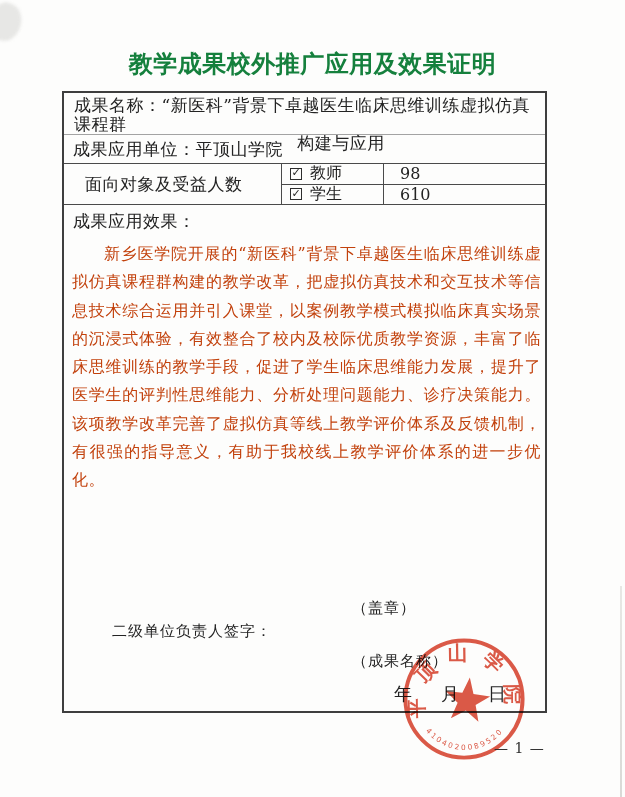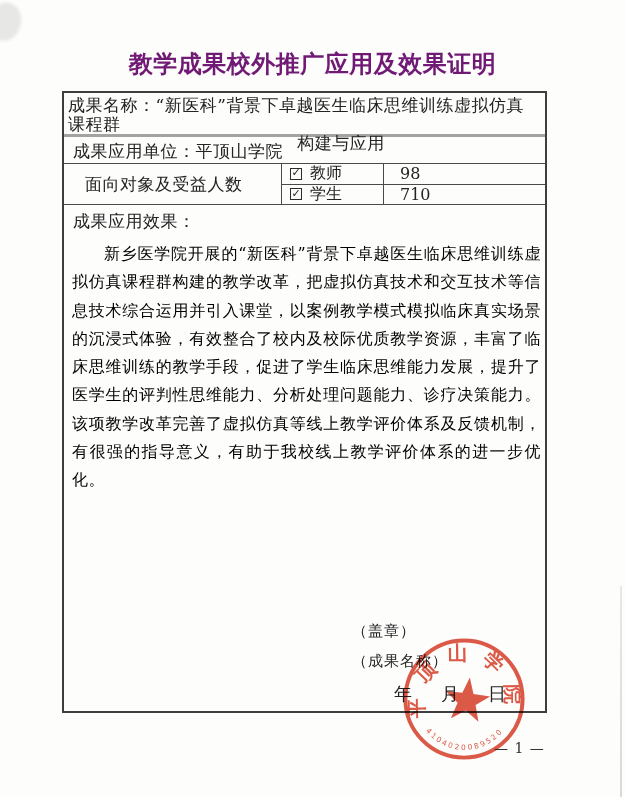--- a/index.html
+++ b/index.html
@@ -20,55 +20,55 @@
   }
   .edge-line{
     position:absolute;right:3px;top:586px;bottom:0;width:2px;
     background:linear-gradient(#dcdcd8,#c6c6c2);opacity:.65;
   }
   
   .doc-title{
     position:absolute;top:48px;left:0;right:0;margin:0;
     text-align:center;
     font-family:"DejaVu Sans","Liberation Sans",sans-serif;
-    font-size:24px;font-weight:700;letter-spacing:.5px;color:#701a75;
+    font-size:24px;font-weight:700;letter-spacing:.5px;color:#15803d;
   }
   
   .cert-table{
     position:absolute;left:62px;top:91px;width:485px;height:622px;
     border:2px solid #3e3e3e;box-sizing:border-box;
     font-size:17px;color:#232323;
   }
   .row{box-sizing:border-box;}
-  .row-name{height:41px;padding:3px 4px 0;line-height:19px;letter-spacing:.5px;}
+  .row-name{height:41px;padding:3px 10px 0;line-height:19px;letter-spacing:.5px;}
   .row-name .line2{padding-left:73px;text-align:center;}
-  .row-unit{height:29px;border-top:3px solid #a3a3a3;line-height:28px;padding:0 9px;letter-spacing:.5px;}
+  .row-unit{height:29px;border-top:1px solid #a3a3a3;line-height:28px;padding:0 9px;letter-spacing:.5px;}
   .row-aud{height:41px;border-top:1px solid #4a4a4a;display:flex;}
   .aud-label{width:217px;display:flex;align-items:center;padding-left:21px;box-sizing:border-box;letter-spacing:.5px;}
   .aud-grid{flex:1;border-left:1px solid #4a4a4a;display:flex;flex-direction:column;}
   .aud-row{flex:1;display:flex;min-height:0;}
   .aud-row + .aud-row{border-top:1px solid #4a4a4a;}
   .aud-target{width:101px;display:flex;align-items:center;gap:8px;padding-left:8px;box-sizing:border-box;font-size:16px;}
   .aud-count{flex:1;border-left:1px solid #4a4a4a;display:flex;align-items:center;padding-left:16px;font-size:16px;}
   .checkbox{
     width:12px;height:12px;border:1.5px solid #2d2d2d;box-sizing:border-box;
     display:inline-flex;align-items:center;justify-content:center;flex:0 0 auto;
   }
   .checkbox .check{font-size:11px;line-height:1;margin-top:-2px;color:#1d1d1d;
     font-family:"DejaVu Sans","Liberation Sans",sans-serif;}
   .row-effect{position:relative;height:578px;border-top:1px solid #4a4a4a;}
   .effect-label{position:absolute;top:5px;left:9px;letter-spacing:.5px;}
   .paras{position:absolute;top:35px;left:8px;width:469px;}
   .paras p{
     margin:0;font-size:16px;line-height:28.3px;letter-spacing:.6px;
-    text-align:justify;text-indent:32px;color:#000000;
+    text-align:justify;text-indent:32px;color:#c2410c;
   }
   .paras p + p{margin-top:14px;}
   .sig-label{position:absolute;top:417px;left:48px;font-size:15px;letter-spacing:1px;}
-  .stamp-label{position:absolute;top:417px;left:288px;font-size:15px;letter-spacing:1px;}
+  .stamp-label{position:absolute;top:394px;left:288px;font-size:15px;letter-spacing:1px;}
   .school-stamp-label{position:absolute;top:447px;left:288px;font-size:15px;letter-spacing:1px;}
   .date-row{position:absolute;top:477px;left:330px;font-size:18px;}
   .date-row .gap{margin-left:29px;}
   
   .seal{
     position:absolute;left:401px;top:636px;width:128px;height:128px;
     opacity:.88;mix-blend-mode:multiply;pointer-events:none;
   }
   
   .page-number{
@@ -106,30 +106,31 @@
           </div>
           <div class="aud-count">98</div>
         </div>
         <div class="aud-row">
           <div class="aud-target">
             <span class="checkbox">
                 <span class="check">✓</span>
               </span>
             <span>学生</span>
           </div>
-          <div class="aud-count">710</div>
+          <div class="aud-count">610</div>
         </div>
       </div>
     </div>
 
     <div class="row row-effect">
       <div class="effect-label">成果应用效果：</div>
       <div class="paras">
         <p>新乡医学院开展的“新医科”背景下卓越医生临床思维训练虚拟仿真课程群构建的教学改革，把虚拟仿真技术和交互技术等信息技术综合运用并引入课堂，以案例教学模式模拟临床真实场景的沉浸式体验，有效整合了校内及校际优质教学资源，丰富了临床思维训练的教学手段，促进了学生临床思维能力发展，提升了医学生的评判性思维能力、分析处理问题能力、诊疗决策能力。该项教学改革完善了虚拟仿真等线上教学评价体系及反馈机制，有很强的指导意义，有助于我校线上教学评价体系的进一步优化。</p>
       </div>
+      <div class="sig-label">二级单位负责人签字：</div>
       <div class="stamp-label">（盖章）</div>
       <div class="school-stamp-label">（成果名称）</div>
       <div class="date-row"><span>年</span><span class="gap">月</span><span class="gap">日</span></div>
     </div>
 
   </div>
 
   <div class="seal">
     <svg width="128" height="128" viewBox="0 0 130 130" xmlns="http://www.w3.org/2000/svg">
       <defs>

